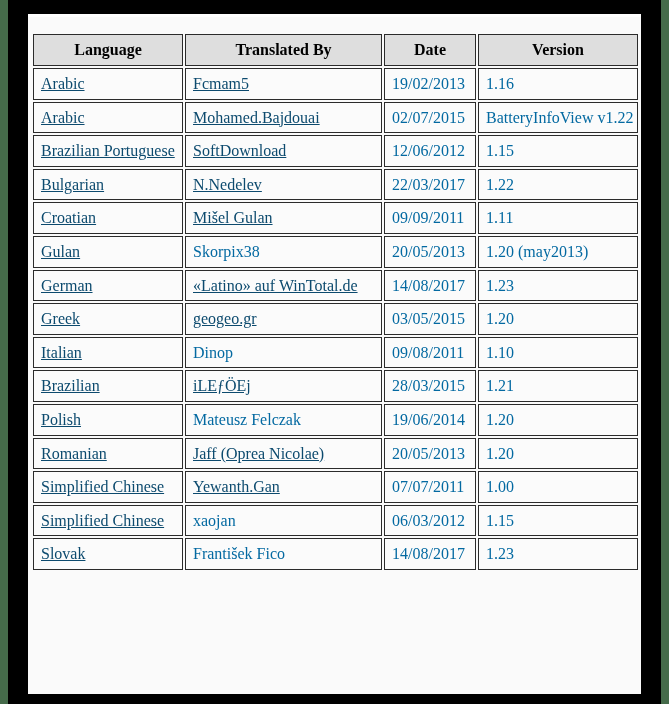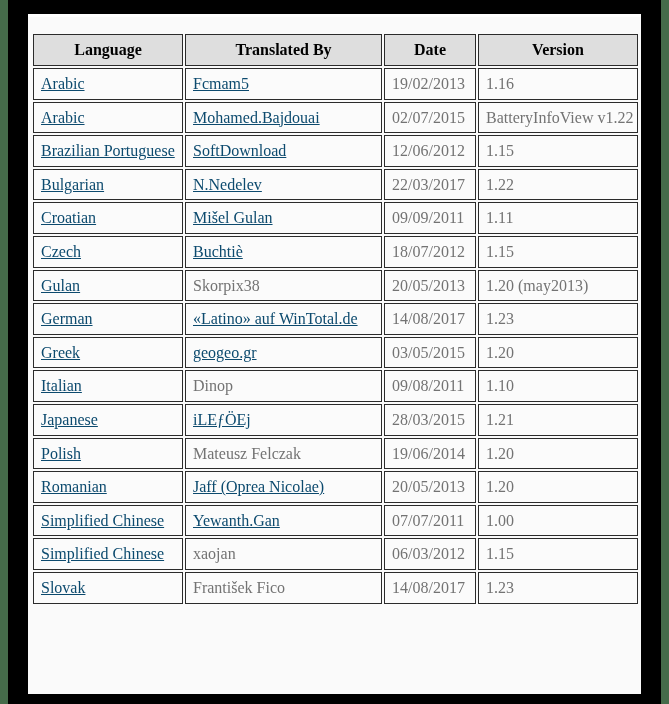--- a/index.html
+++ b/index.html
@@ -96,21 +96,21 @@
   col.c-by   { width: 197px; }
   col.c-date { width: 92px; }
   col.c-ver  { width: 160px; }
 
   a.xlink {
     color: #0c4a6e;
     text-decoration: underline;
     cursor: pointer;
   }
 
-  .plain { color: #737373; }
+  .plain { color: #0369a1; }
 </style>
 </head>
 <body>
 
 <div class="backdrop"></div>
 <div class="edge-strip left"></div>
 <div class="edge-strip right"></div>
 
 <div class="page">
   <div class="page-inner">
@@ -154,26 +154,20 @@
             <td><span class="plain">22/03/2017</span></td>
             <td><span class="plain">1.22</span></td>
           </tr>
           <tr>
             <td><a class="xlink">Croatian</a></td>
             <td><a class="xlink">Mišel Gulan</a></td>
             <td><span class="plain">09/09/2011</span></td>
             <td><span class="plain">1.11</span></td>
           </tr>
           <tr>
-            <td><a class="xlink">Czech</a></td>
-            <td><a class="xlink">Buchtiè</a></td>
-            <td><span class="plain">18/07/2012</span></td>
-            <td><span class="plain">1.15</span></td>
-          </tr>
-          <tr>
             <td><a class="xlink">Gulan</a></td>
             <td><span class="plain">Skorpix38</span></td>
             <td><span class="plain">20/05/2013</span></td>
             <td><span class="plain">1.20 (may2013)</span></td>
           </tr>
           <tr>
             <td><a class="xlink">German</a></td>
             <td><a class="xlink">«Latino» auf WinTotal.de</a></td>
             <td><span class="plain">14/08/2017</span></td>
             <td><span class="plain">1.23</span></td>
@@ -184,21 +178,21 @@
             <td><span class="plain">03/05/2015</span></td>
             <td><span class="plain">1.20</span></td>
           </tr>
           <tr>
             <td><a class="xlink">Italian</a></td>
             <td><span class="plain">Dinop</span></td>
             <td><span class="plain">09/08/2011</span></td>
             <td><span class="plain">1.10</span></td>
           </tr>
           <tr>
-            <td><a class="xlink">Japanese</a></td>
+            <td><a class="xlink">Brazilian</a></td>
             <td><a class="xlink">iLEƒÖEj</a></td>
             <td><span class="plain">28/03/2015</span></td>
             <td><span class="plain">1.21</span></td>
           </tr>
           <tr>
             <td><a class="xlink">Polish</a></td>
             <td><span class="plain">Mateusz Felczak</span></td>
             <td><span class="plain">19/06/2014</span></td>
             <td><span class="plain">1.20</span></td>
           </tr>

